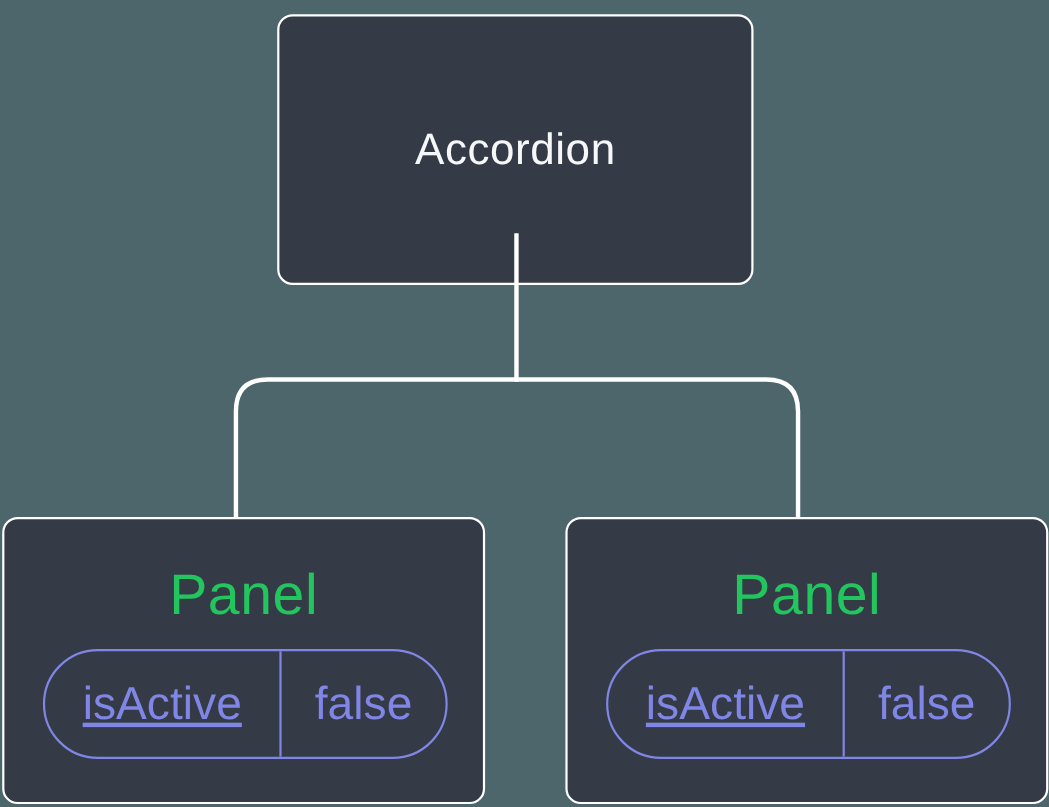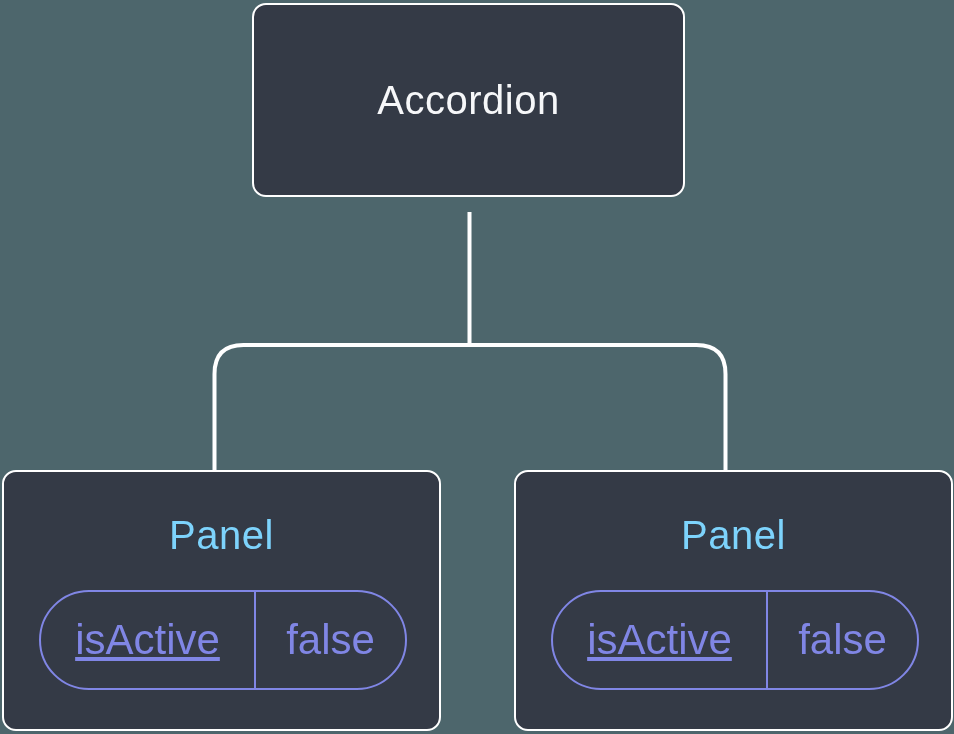--- a/index.html
+++ b/index.html
@@ -17,23 +17,23 @@
   }
   .node {
     position: absolute;
     background: #343A46;
     border: 2.5px solid #FFFFFF;
     border-radius: 14px;
     box-sizing: border-box;
   }
   .node-root {
     left: 252px;
-    top: 3px;
+    top: 13px;
     width: 433px;
-    height: 194px;
+    height: 246px;
     display: flex;
     align-items: center;
     justify-content: center;
   }
   .root-label {
     color: #F6F7F9;
     font-size: 40px;
     font-weight: 500;
     letter-spacing: 0.5px;
     line-height: 1;
@@ -52,22 +52,22 @@
     top: 470px;
   }
   .node-panel.left  { left: 2px; }
   .node-panel.right { left: 514px; }
   .panel-title {
     position: absolute;
     top: 43px;
     left: 0;
     width: 100%;
     text-align: center;
-    color: #7dd3fc;
-    font-size: 40px;
+    color: #22c55e;
+    font-size: 52px;
     font-weight: 500;
     letter-spacing: 0.5px;
     line-height: 1;
   }
   .prop-pill {
     position: absolute;
     left: 35px;
     top: 118px;
     width: 368px;
     height: 100px;

